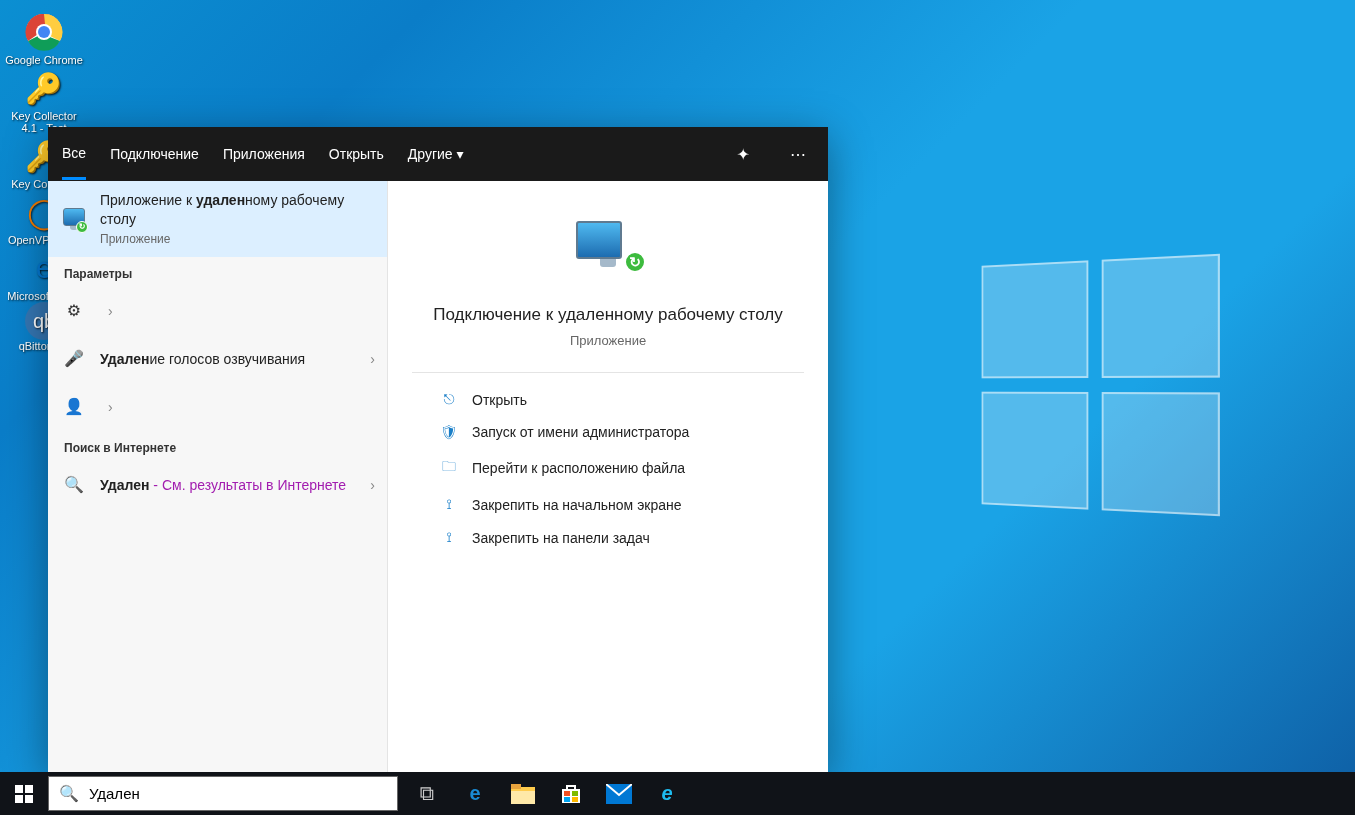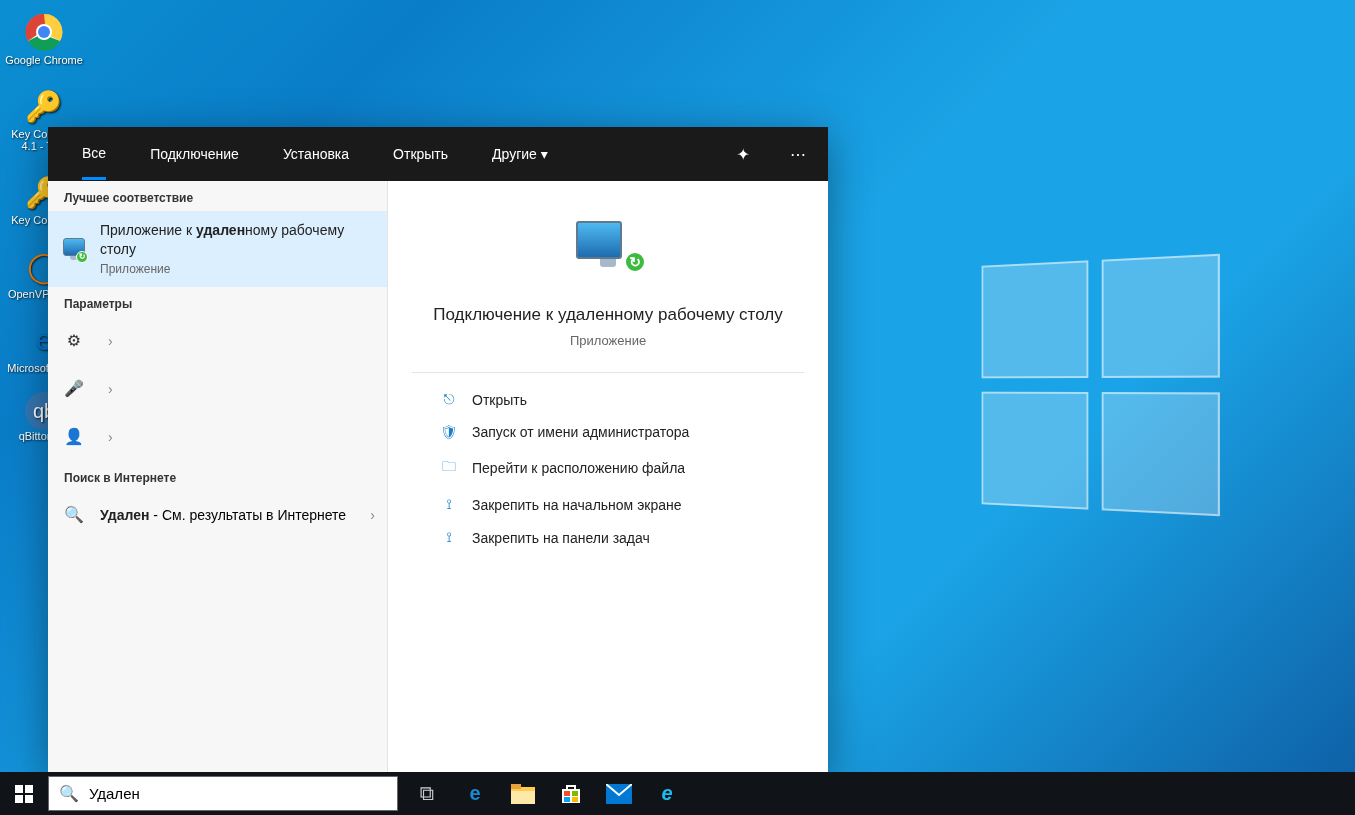--- a/index.html
+++ b/index.html
@@ -31,21 +31,20 @@
 }
 
 
 .desktop-icons {
   position: absolute;
   left: 4px;
   top: 10px;
   width: 80px;
   display: flex;
   flex-direction: column;
-  gap: 18px;
 }
 .desktop-icon {
   display: flex;
   flex-direction: column;
   align-items: center;
   color: #fff;
   font-size: 11px;
   text-align: center;
   text-shadow: 1px 1px 2px rgba(0,0,0,0.8);
   cursor: pointer;
@@ -69,21 +68,21 @@
 .search-header {
   height: 54px;
   background: #1a1a1a;
   display: flex;
   align-items: center;
   padding: 0 14px;
   color: #fff;
   font-size: 14px;
   gap: 24px;
 }
-.search-tab { cursor:pointer; padding: 16px 0; margin-left: 20px; }
+.search-tab { cursor:pointer; padding: 16px 0; }
 .search-tab.active { border-bottom: 3px solid #008cff; }
 .search-header .spacer { flex: 1; }
 .search-header .hicon { font-size: 16px; cursor:pointer; padding: 0 8px;}
 
 .search-body { display:flex; height: calc(100% - 54px); }
 .left-col { width: 340px; background: #f7f7f7; border-right: 1px solid #e4e4e4; overflow: hidden; }
 .right-col { flex:1; background:#fff; }
 
 .section-header {
   font-size: 12px;
@@ -238,31 +237,30 @@
     <div class="desktop-icon">
       <div class="ico" style="background:#3577b4;border-radius:50%;color:#fff;width:38px;height:38px;font-size:20px;">qb</div>
       <span>qBittorrent</span>
     </div>
   </div>
 
   <div class="search-panel">
     <div class="search-header">
       <div class="search-tab active">Все</div>
       <div class="search-tab">Подключение</div>
-      <div class="search-tab">Установка</div>
+      <div class="search-tab">Приложения</div>
       <div class="search-tab">Открыть</div>
       <div class="search-tab"><span>Другие</span> <span>▾</span></div>
       <div class="spacer"></div>
       <div class="hicon">✦</div>
       <div class="hicon">⋯</div>
     </div>
 
     <div class="search-body">
       <div class="left-col">
-        <div class="section-header">Лучшее соответствие</div>
         <div class="result-item highlight">
           <div class="ri-icon">
             <div class="rdc-icon rdc-small">
                 <div class="monitor"></div>
                 <div class="stand"></div>
                 <div class="badge">↻</div>
               </div>
           </div>
           <div class="ri-text">
             <div><span>Приложение к </span><b class="hl">удален</b><span>ному рабочему столу</span></div>
@@ -271,31 +269,32 @@
         </div>
 
         <div class="section-header">Параметры</div>
 
         <div class="result-item">
           <div class="ri-icon">⚙</div>
           <div class="ri-chevron">›</div>
         </div>
         <div class="result-item">
           <div class="ri-icon">🎤</div>
+          <div class="ri-text"><b class="hl">Удален</b><span>ие голосов озвучивания</span></div>
           <div class="ri-chevron">›</div>
         </div>
         <div class="result-item">
           <div class="ri-icon">👤</div>
           <div class="ri-chevron">›</div>
         </div>
 
         <div class="section-header">Поиск в Интернете</div>
         <div class="result-item">
           <div class="ri-icon">🔍</div>
-          <div class="ri-text"><b class="hl">Удален</b><span style="color:#000000"> - См. результаты в Интернете</span></div>
+          <div class="ri-text"><b class="hl">Удален</b><span style="color:#a21caf"> - См. результаты в Интернете</span></div>
           <div class="ri-chevron">›</div>
         </div>
       </div>
 
       <div class="right-col">
         <div class="preview">
           <div class="big-icon">
             <div class="rdc-icon">
                 <div class="monitor"></div>
                 <div class="stand"></div>

